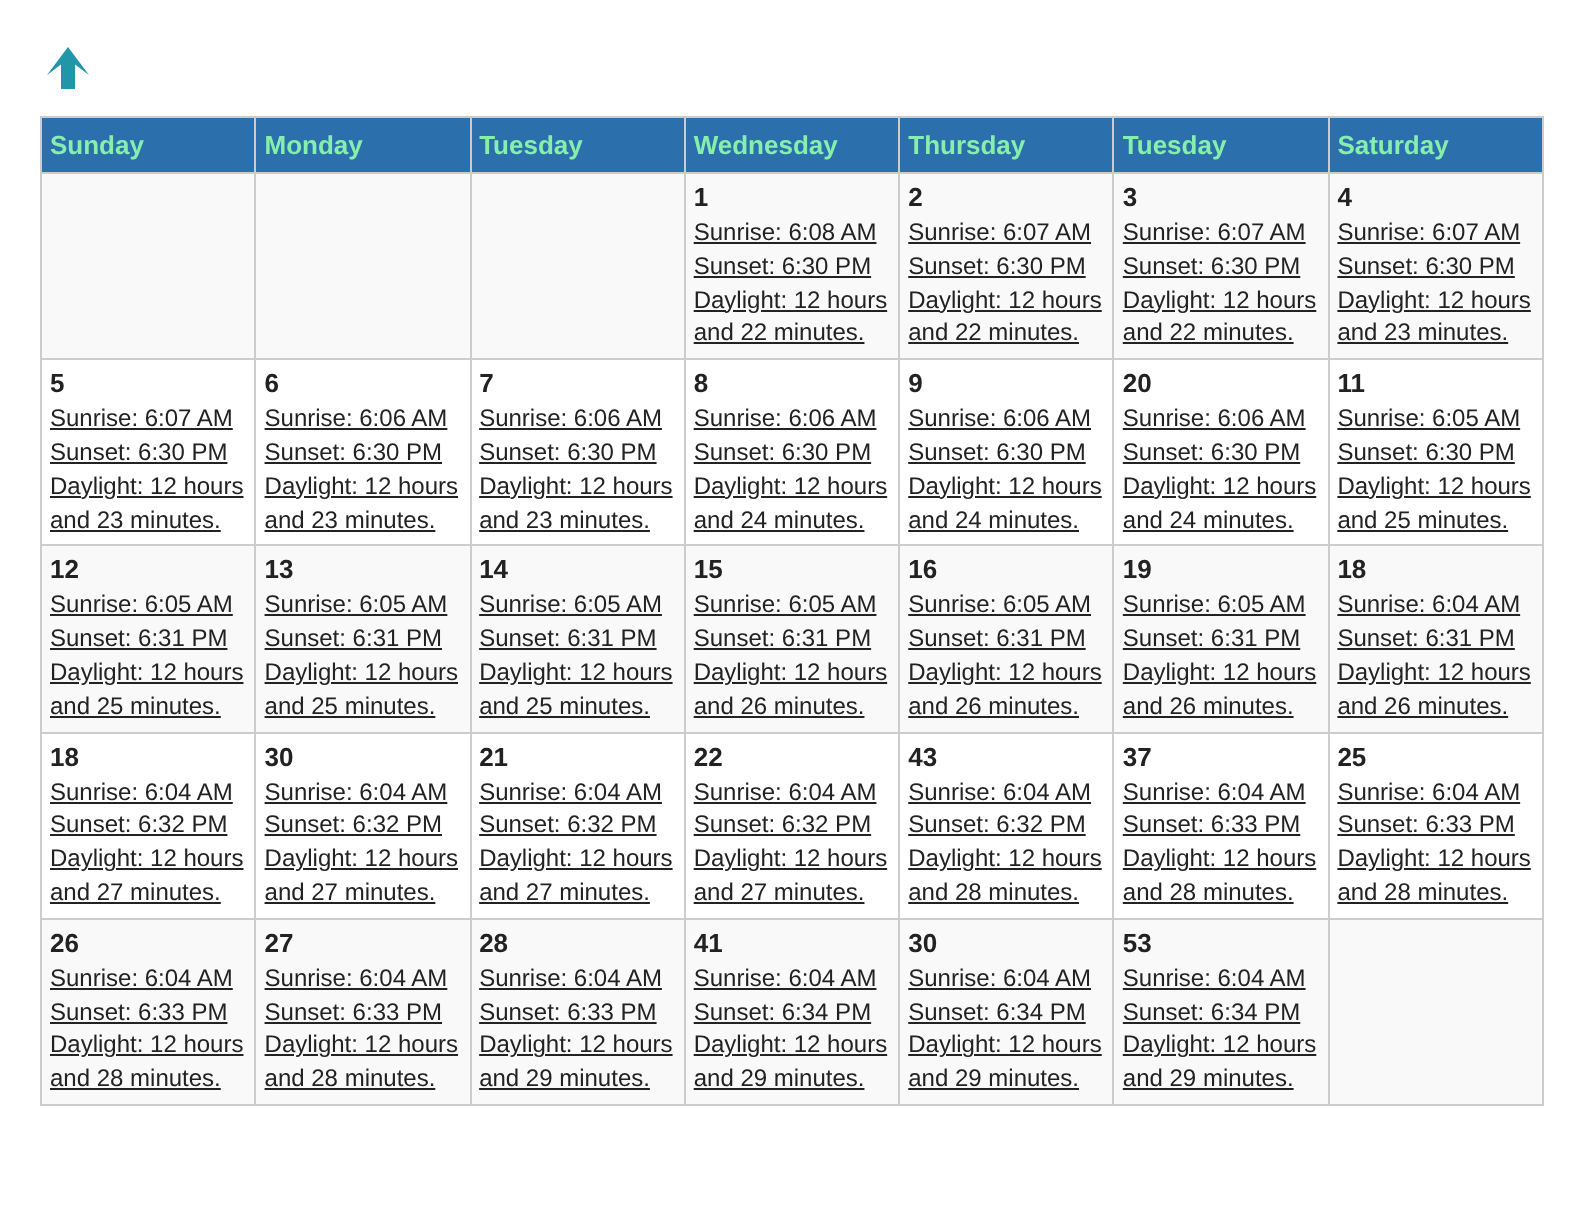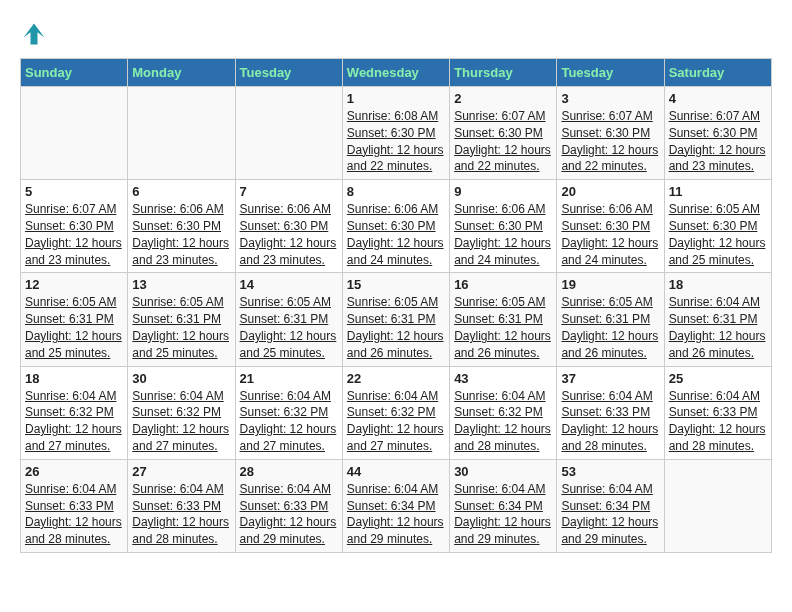--- a/index.html
+++ b/index.html
@@ -314,21 +314,21 @@
 and 28 minutes.</div>
         </td>
         <td>
           <span class="day-num">28</span>
           <div class="day-info" style="white-space: pre-line;">Sunrise: 6:04 AM
 Sunset: 6:33 PM
 Daylight: 12 hours
 and 29 minutes.</div>
         </td>
         <td>
-          <span class="day-num">44</span>
+          <span class="day-num">41</span>
           <div class="day-info" style="white-space: pre-line;">Sunrise: 6:04 AM
 Sunset: 6:34 PM
 Daylight: 12 hours
 and 29 minutes.</div>
         </td>
         <td>
           <span class="day-num">30</span>
           <div class="day-info" style="white-space: pre-line;">Sunrise: 6:04 AM
 Sunset: 6:34 PM
 Daylight: 12 hours

